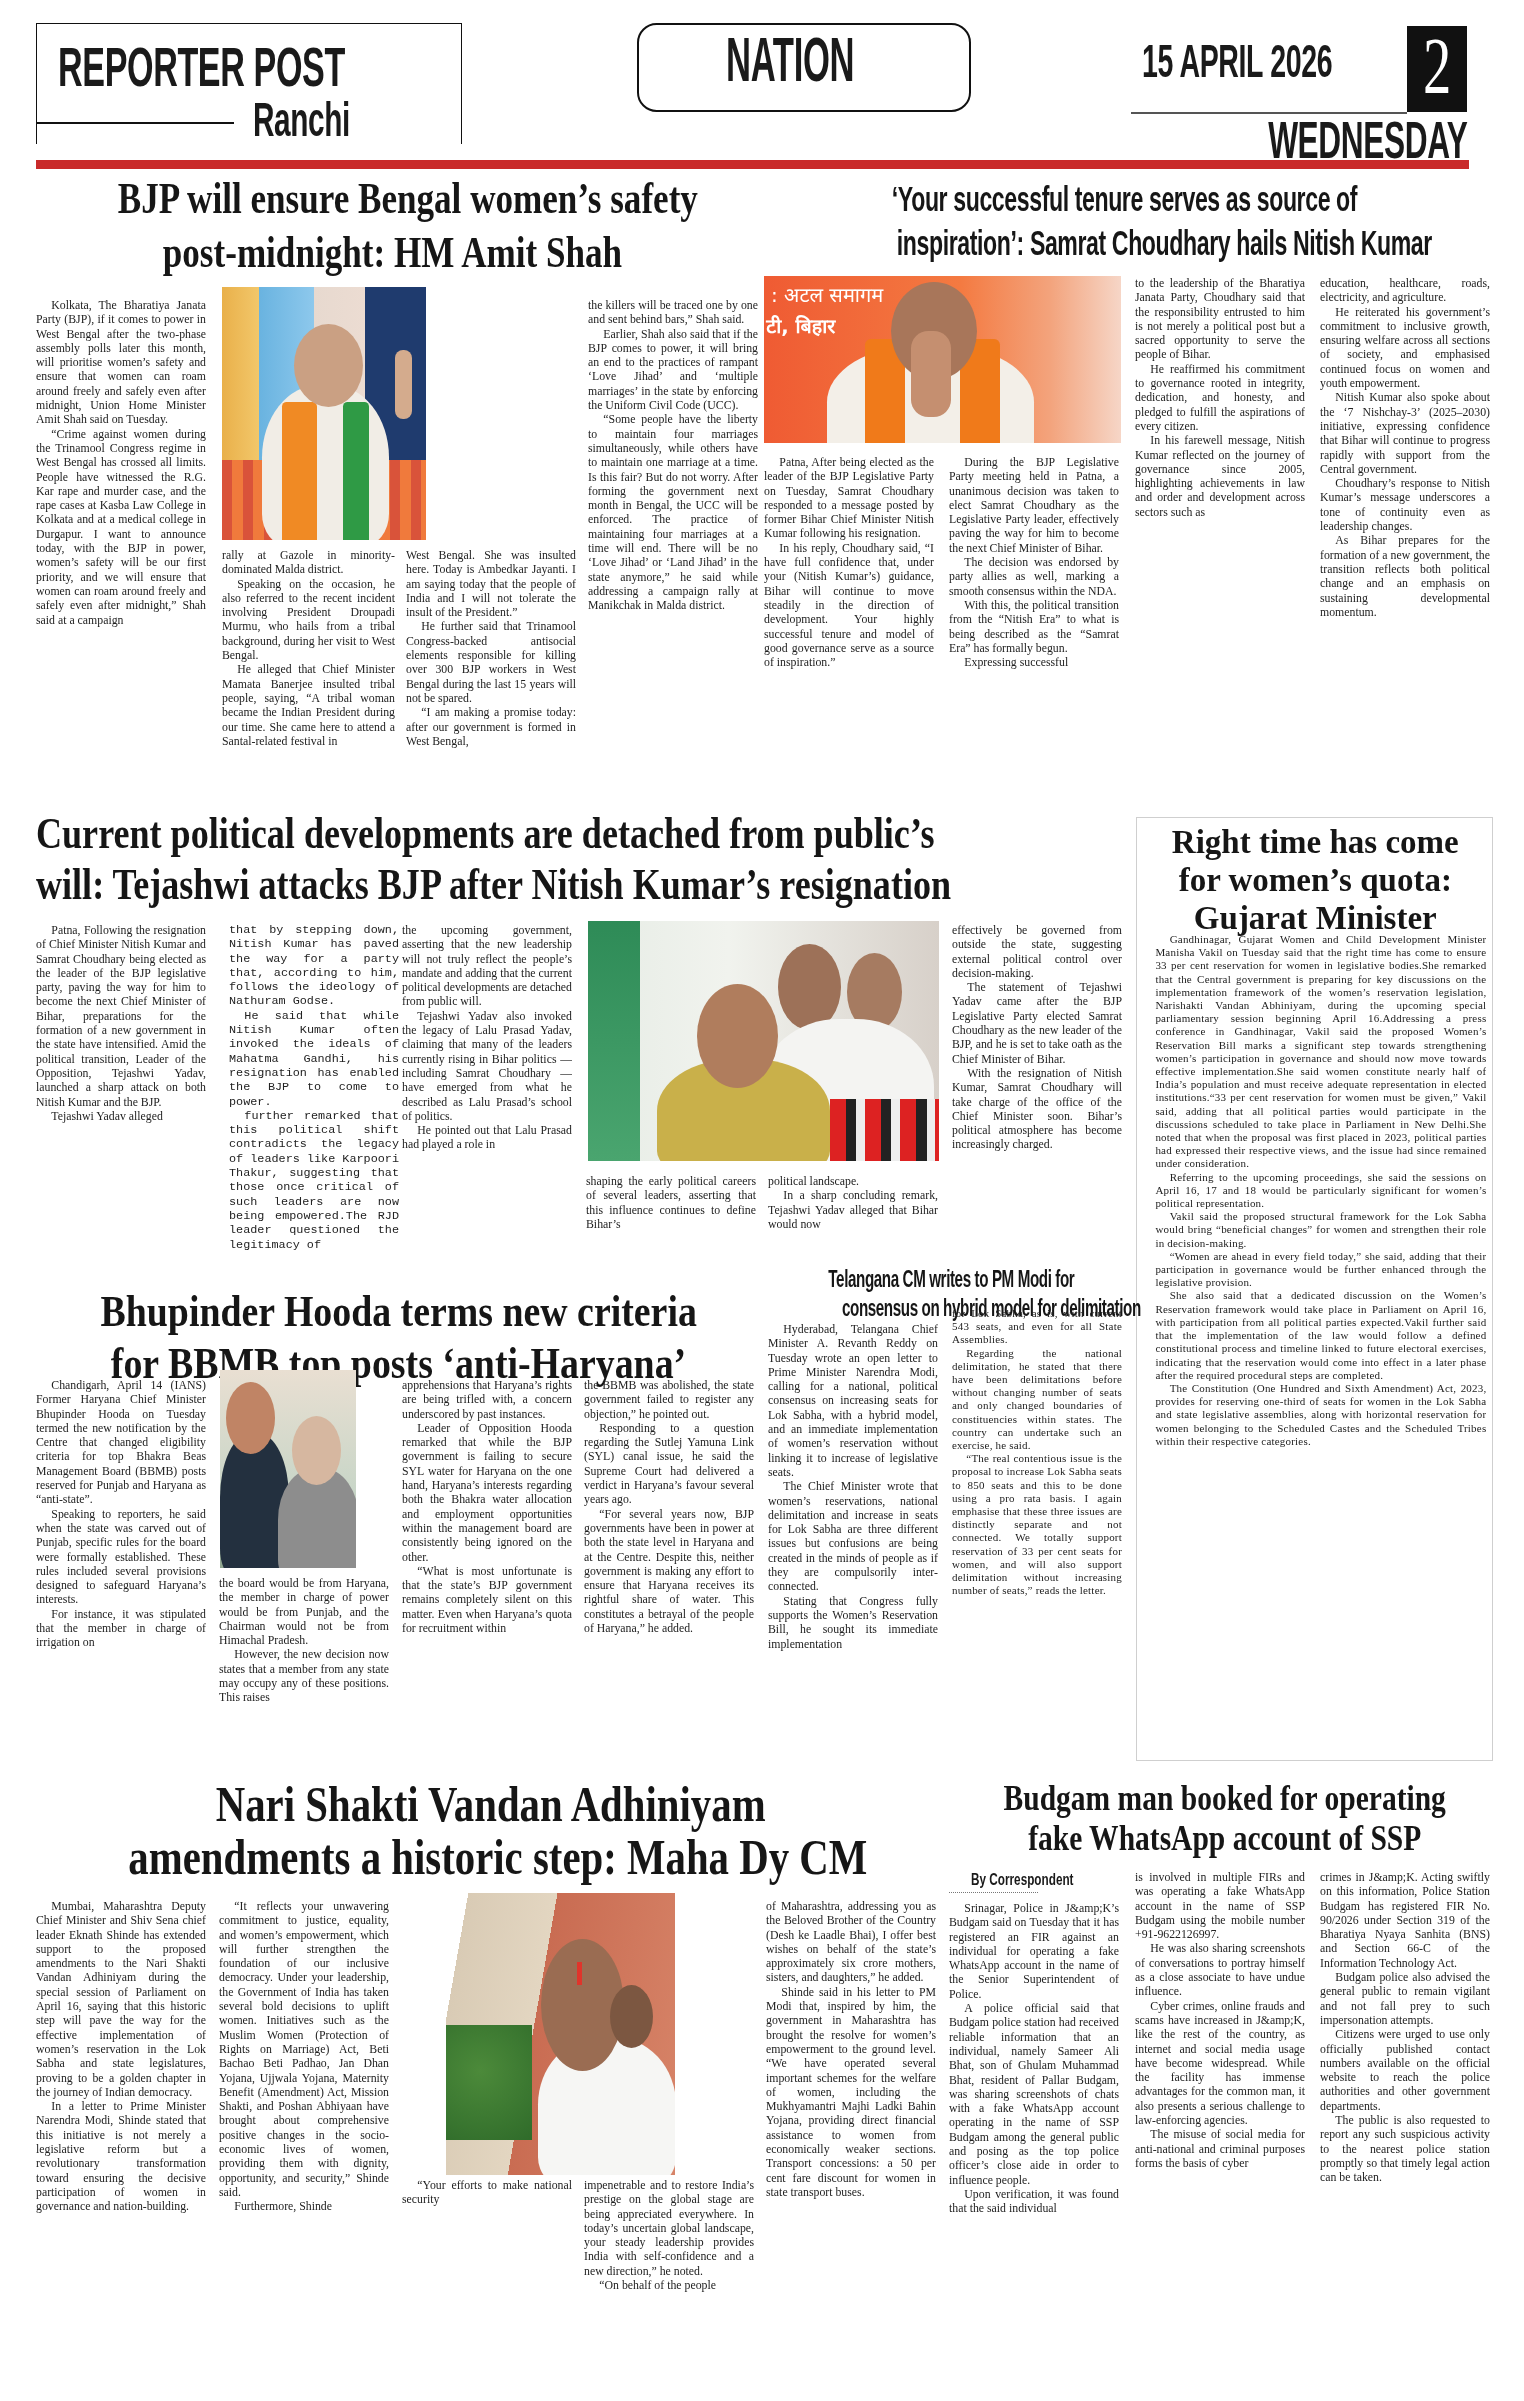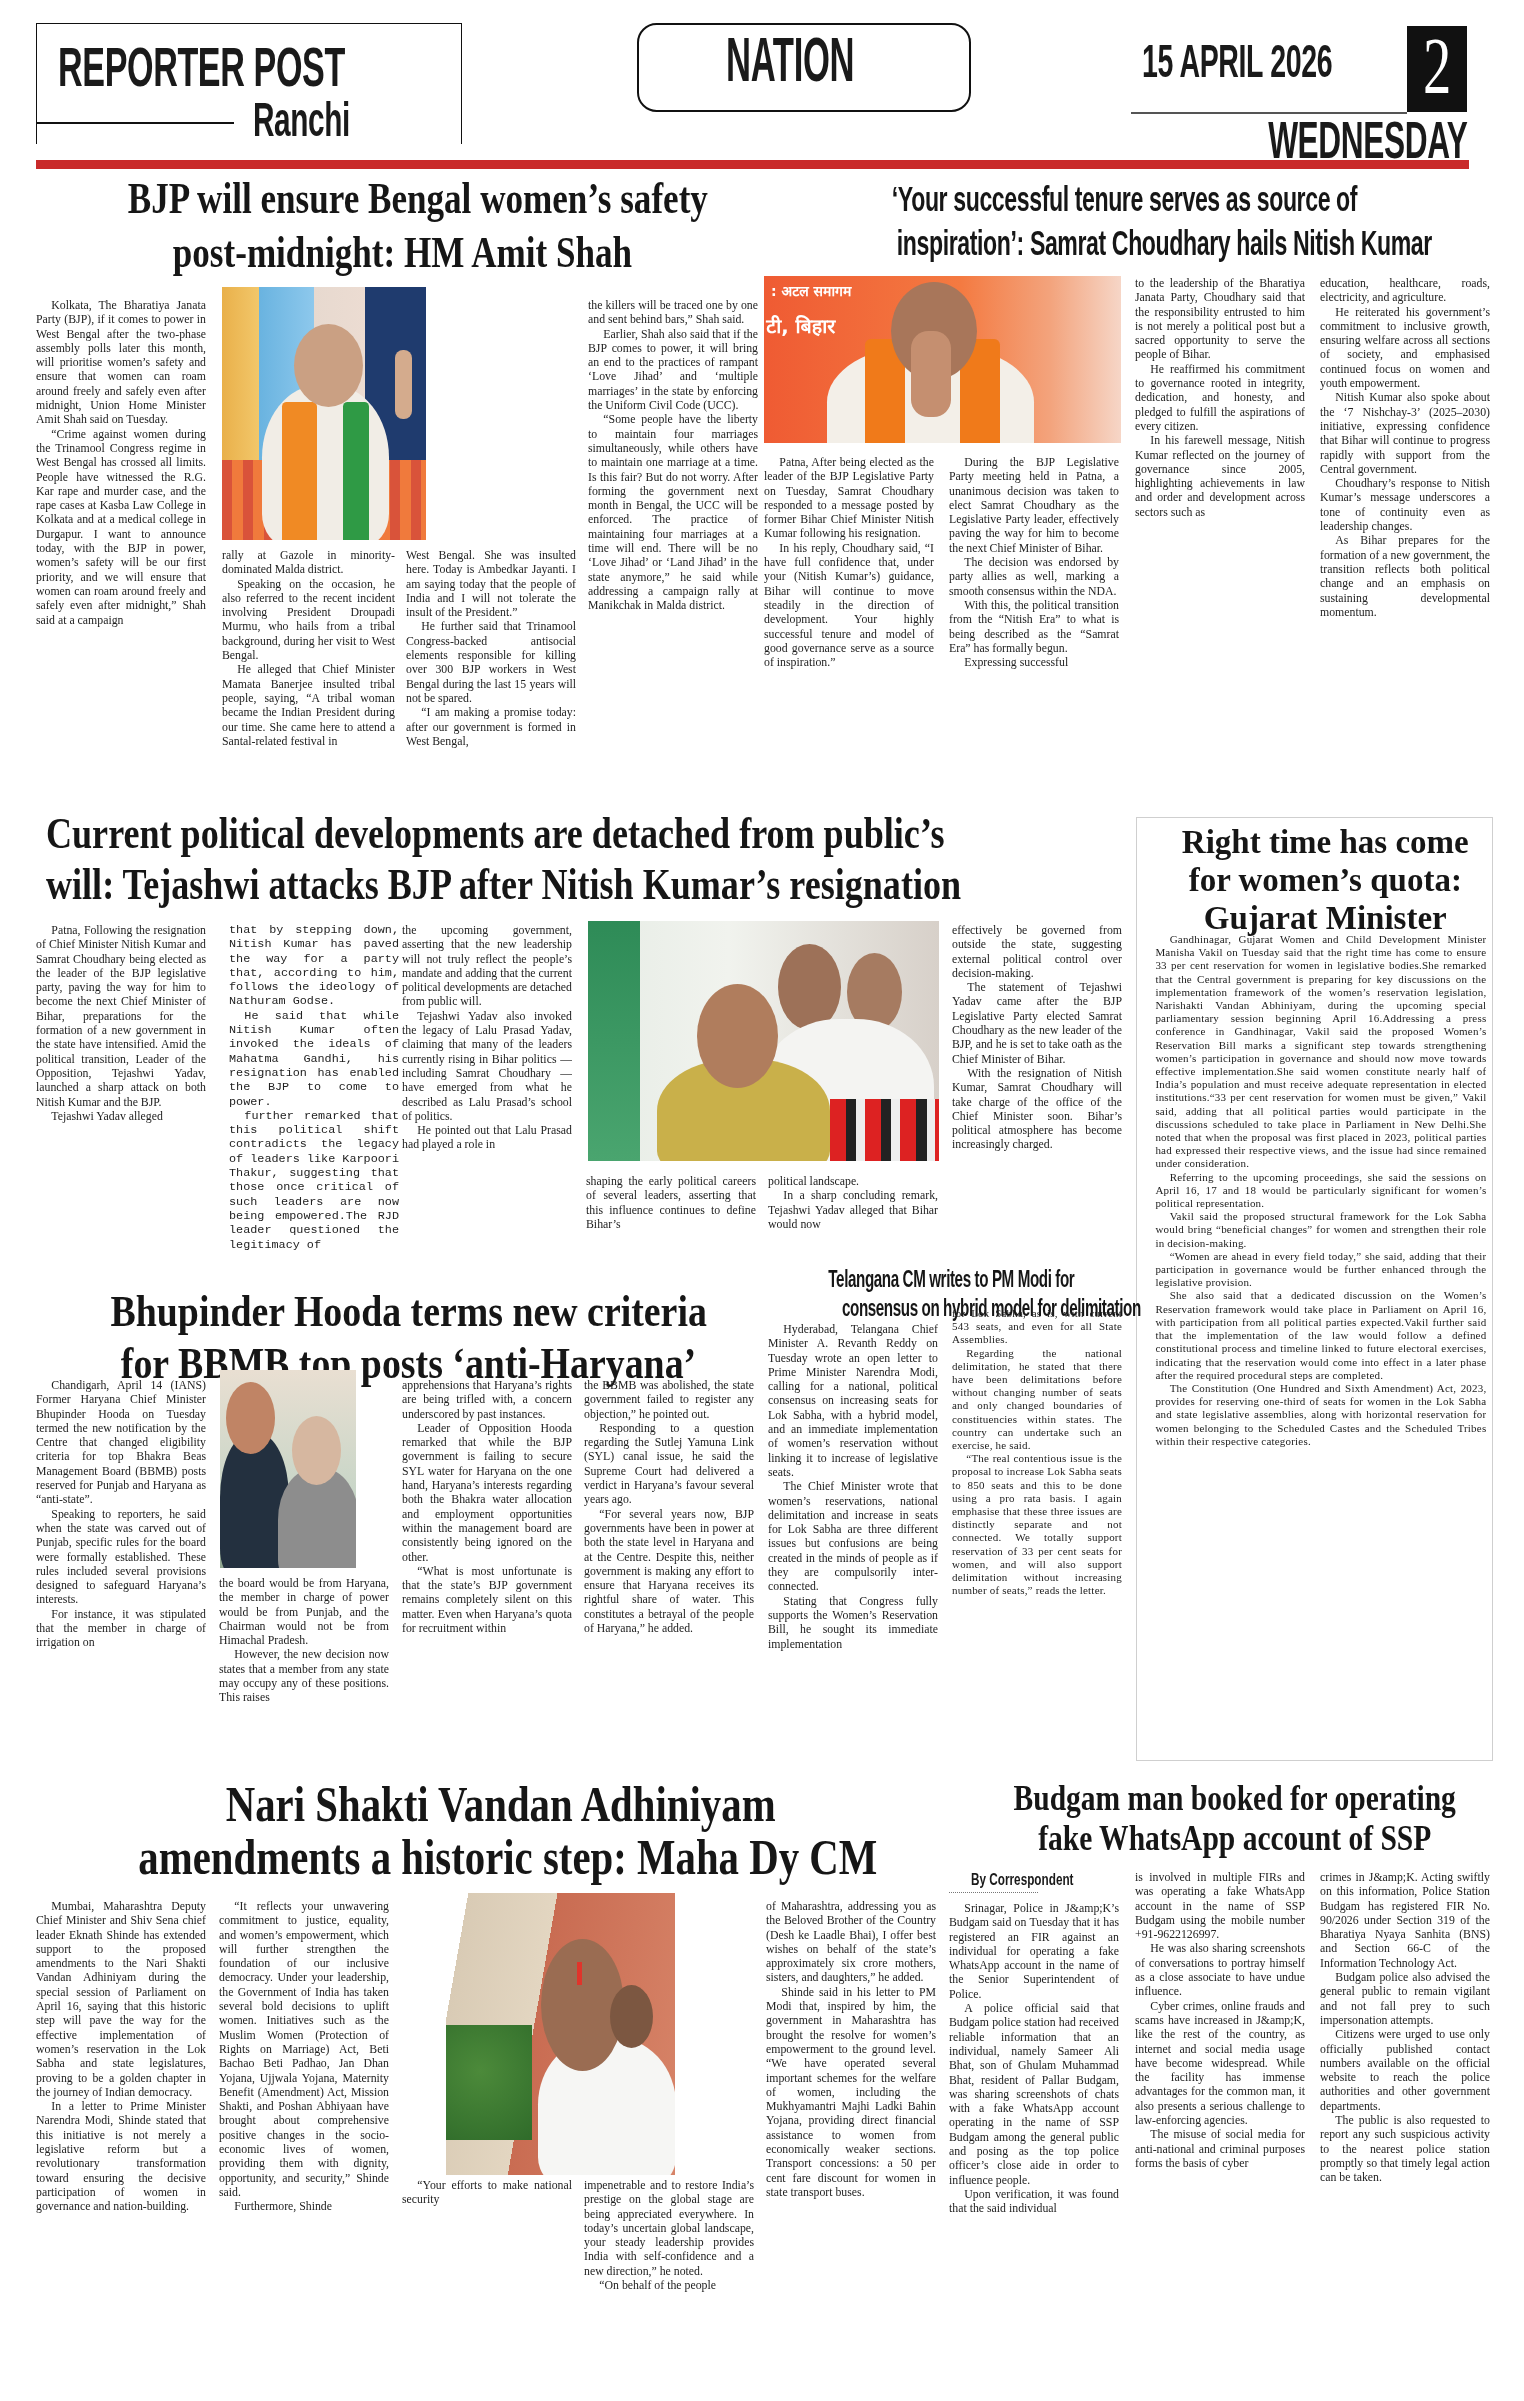--- a/index.html
+++ b/index.html
@@ -15,21 +15,21 @@
   .brand-sub { font-size: 48px; line-height: 1; transform: scaleX(0.62); white-space: nowrap; }
   .nation-box { border: 2.9px solid #111; border-radius: 19.6px; border-top-width: 2.3px; }
   .nation { font-size: 63px; line-height: 1; transform: scaleX(0.55); white-space: nowrap; }
   .date { font-size: 46px; line-height: 1; transform: scaleX(0.62); white-space: nowrap; }
   .pageno { background: #111; color: #fff; font-size: 81px; line-height: 1; text-align: center; }
   .pageno span { display: inline-block; transform: scaleX(0.7); }
   .weekday { font-size: 51px; line-height: 1; transform: scaleX(0.62); white-space: nowrap; transform-origin: right top; text-align: right; }
   .red-rule { background: #c92a2a; }
 
   
-  .hl-serif { font-family: "Liberation Serif", "DejaVu Serif", serif; font-weight: 700; color: #161616; text-align: center; margin-left: 10px; }
+  .hl-serif { font-family: "Liberation Serif", "DejaVu Serif", serif; font-weight: 700; color: #161616; text-align: center; }
   .hl-sans { font-family: "Liberation Sans", "DejaVu Sans", sans-serif; font-weight: 700; color: #161616; text-align: center; letter-spacing: -0.6px; }
   .squeeze { display: inline-block; transform-origin: center top; white-space: nowrap; }
 
   
   .col { position: absolute; font-size: 11.8px; line-height: 14.3px; text-align: justify; color: #222; hyphens: auto; overflow: hidden; }
   .col p { text-indent: 1.3em; }
   .col p.noindent { text-indent: 0; }
   .col-wide { font-size: 11px; line-height: 13.2px; letter-spacing: 0.2px; }
 
   
@@ -104,21 +104,21 @@
     <div class="squeeze" style="transform:scaleX(0.66);">‘Your successful tenure serves as source of</div><br>
     <div class="squeeze" style="transform:scaleX(0.66);">inspiration’: Samrat Choudhary hails Nitish Kumar</div>
   </h1>
   <div class="photo" style="left:764px; top:276px; width:357px; height:167px;">
     <div class="ph-bg" style="background:linear-gradient(90deg,#ef5b33 0%,#f47a41 55%,#f3a37c 80%,#f6d6c7 100%);"></div>
     <div class="figure" style="left:63px; top:69px; width:207px; height:127px; background:#f3efe8;"></div>
     <div class="figure" style="left:101px; top:63px; width:40px; height:115px; background:#f07a1a; border-radius:5.8px;"></div>
     <div class="figure" style="left:196px; top:63px; width:40px; height:115px; background:#f07a1a; border-radius:5.8px;"></div>
     <div class="head" style="left:127px; top:5.8px; width:86px; height:98px; background:#a8765a;"></div>
     <div class="abs" style="left:147px; top:55px; width:40px; height:86px; background:#c58f70; border-radius:17.3px;"></div>
-    <div class="abs" style="left:7px; top:4.6px; width:127px; height:21px; color:#fff; font-size:14px; font-family:'DejaVu Sans',sans-serif; font-weight:700;">: अटल समागम</div>
+    <div class="abs" style="left:7px; top:4.6px; width:127px; height:21px; color:#fff; font-size:20px; font-family:'DejaVu Sans',sans-serif; font-weight:400;">: अटल समागम</div>
     <div class="abs" style="left:2.3px; top:36px; width:127px; height:23px; color:#fff; font-size:19.6px; font-family:'DejaVu Sans',sans-serif; font-weight:700;">टी, बिहार</div>
   </div>
   <div class="col" style="left:764px; top:455px; width:170px; height:351px;">
     <p>Patna, After being elected as the leader of the BJP Legislative Party on Tuesday, Samrat Choudhary responded to a message posted by former Bihar Chief Minister Nitish Kumar following his resignation.</p>
     <p>In his reply, Choudhary said, “I have full confidence that, under your (Nitish Kumar’s) guidance, Bihar will continue to move steadily in the direction of development. Your highly successful tenure and model of good governance serve as a source of inspiration.”</p>
   </div>
   <div class="col" style="left:949px; top:455px; width:170px; height:351px;">
     <p>During the BJP Legislative Party meeting held in Patna, a unanimous decision was taken to elect Samrat Choudhary as the Legislative Party leader, effectively paving the way for him to become the next Chief Minister of Bihar.</p>
     <p>The decision was endorsed by party allies as well, marking a smooth consensus within the NDA.</p>
     <p>With this, the political transition from the “Nitish Era” to what is being described as the “Samrat Era” has formally begun.</p>

